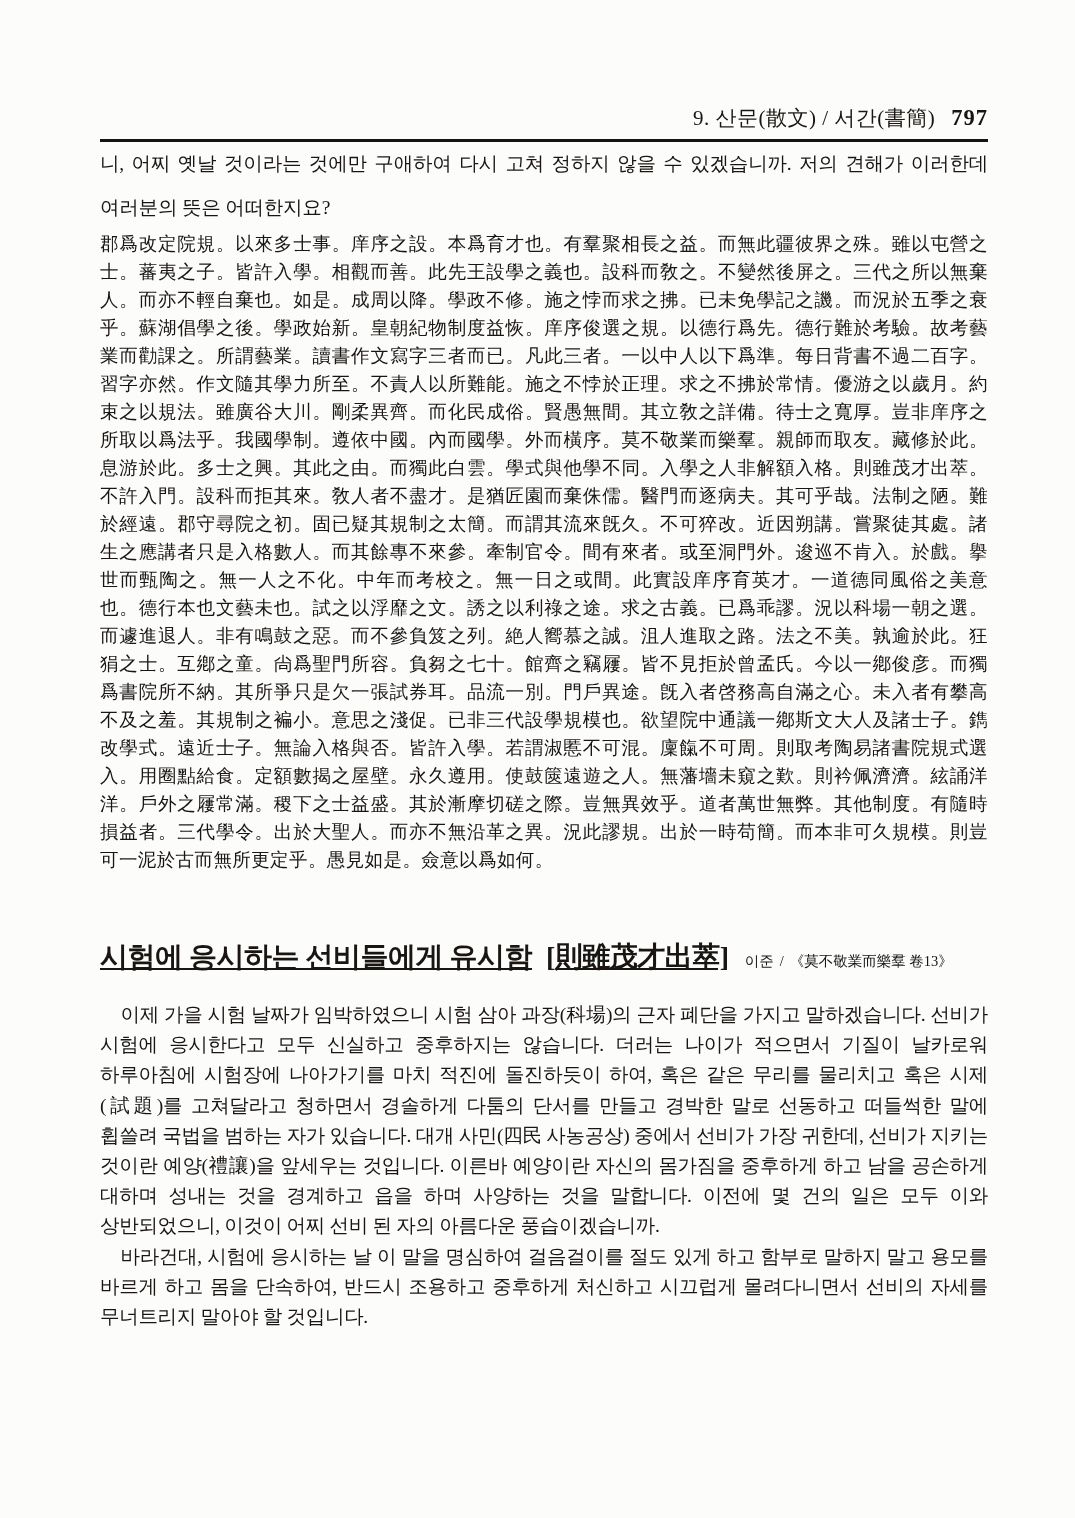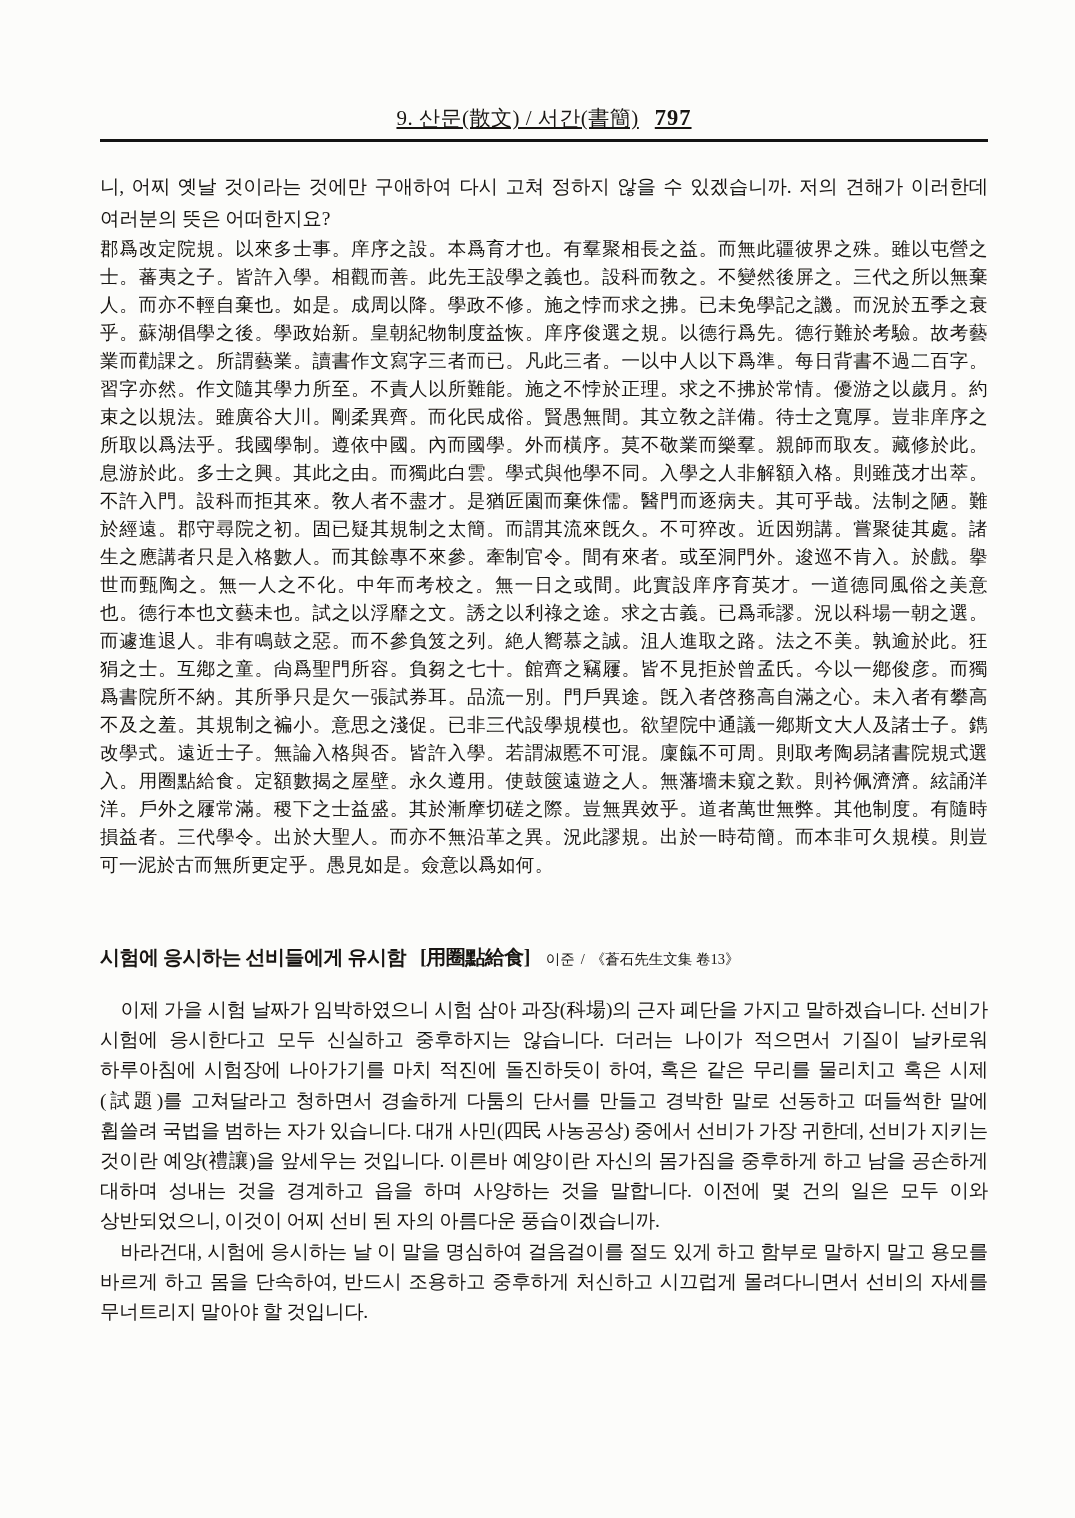--- a/index.html
+++ b/index.html
@@ -18,42 +18,40 @@
   }
   .content {
     position: absolute;
     left: 100px;
     top: 0;
     width: 888px;
   }
   
   .running-head {
     margin-top: 104px;
-    text-align: center;
+    text-align: right;
     font-size: 21px;
     letter-spacing: 0.5px;
     white-space: nowrap;
-    text-decoration: underline;
   }
   .running-head .section-title { font-weight: normal; }
   .running-head .page-number {
     font-weight: bold;
     font-size: 22.5px;
     margin-left: 16px;
     letter-spacing: 1px;
   }
   .head-rule {
     margin-top: 7px;
     border-bottom: 3px solid #141414;
   }
   
   .intro-para {
-    margin-top: 29px;
     font-size: 19.5px;
-    line-height: 32px;
+    line-height: 44px;
     text-align: justify;
     word-break: keep-all;
     letter-spacing: -0.2px;
   }
   
   .hanmun-title {
     margin-top: 27px;
     font-size: 18.5px;
     font-weight: normal;
     letter-spacing: 1px;
@@ -66,23 +64,24 @@
     letter-spacing: 0.4px;
     word-break: break-all;
   }
   
   .notice-heading {
     margin-top: 64px;
     white-space: nowrap;
   }
   .notice-title-ko,
   .notice-title-hanja {
-    font-size: 20px;
+    font-size: 28px;
     font-weight: bold;
     letter-spacing: -0.5px;
+    text-decoration: underline;
   }
   .notice-title-hanja { margin-left: 8px; }
   .notice-byline {
     font-size: 14.5px;
     font-weight: normal;
     margin-left: 10px;
     letter-spacing: 0;
   }
   .notice-byline .sep { margin: 0 6px; }
   .notice-body { margin-top: 24px; }
@@ -110,23 +109,23 @@
 
     <p class="intro-para">니, 어찌 옛날 것이라는 것에만 구애하여 다시 고쳐 정하지 않을 수 있겠습니까. 저의 견해가 이러한데 여러분의 뜻은 어떠한지요?</p>
 
     <section>
       <div class="hanmun-body">郡爲改定院規。以來多士事。庠序之設。本爲育才也。有羣聚相長之益。而無此疆彼界之殊。雖以屯營之士。蕃夷之子。皆許入學。相觀而善。此先王設學之義也。設科而敎之。不變然後屏之。三代之所以無棄人。而亦不輕自棄也。如是。成周以降。學政不修。施之悖而求之拂。已未免學記之譏。而況於五季之衰乎。蘇湖倡學之後。學政始新。皇朝紀物制度益恢。庠序俊選之規。以德行爲先。德行難於考驗。故考藝業而勸課之。所謂藝業。讀書作文寫字三者而已。凡此三者。一以中人以下爲準。每日背書不過二百字。習字亦然。作文隨其學力所至。不責人以所難能。施之不悖於正理。求之不拂於常情。優游之以歲月。約束之以規法。雖廣谷大川。剛柔異齊。而化民成俗。賢愚無間。其立敎之詳備。待士之寬厚。豈非庠序之所取以爲法乎。我國學制。遵依中國。內而國學。外而橫序。莫不敬業而樂羣。親師而取友。藏修於此。息游於此。多士之興。其此之由。而獨此白雲。學式與他學不同。入學之人非解額入格。則雖茂才出萃。不許入門。設科而拒其來。敎人者不盡才。是猶匠園而棄侏儒。醫門而逐病夫。其可乎哉。法制之陋。難於經遠。郡守尋院之初。固已疑其規制之太簡。而謂其流來旣久。不可猝改。近因朔講。嘗聚徒其處。諸生之應講者只是入格數人。而其餘專不來參。牽制官令。間有來者。或至洞門外。逡巡不肯入。於戲。擧世而甄陶之。無一人之不化。中年而考校之。無一日之或間。此實設庠序育英才。一道德同風俗之美意也。德行本也文藝未也。試之以浮靡之文。誘之以利祿之途。求之古義。已爲乖謬。況以科場一朝之選。而遽進退人。非有鳴鼓之惡。而不參負笈之列。絶人嚮慕之誠。沮人進取之路。法之不美。孰逾於此。狂狷之士。互鄕之童。尙爲聖門所容。負芻之七十。館齊之竊屨。皆不見拒於曾孟氏。今以一鄕俊彦。而獨爲書院所不納。其所爭只是欠一張試券耳。品流一別。門戶異途。旣入者啓務高自滿之心。未入者有攀高不及之羞。其規制之褊小。意思之淺促。已非三代設學規模也。欲望院中通議一鄕斯文大人及諸士子。鐫改學式。遠近士子。無論入格與否。皆許入學。若謂淑慝不可混。廩餼不可周。則取考陶易諸書院規式選入。用圈點給食。定額數揭之屋壁。永久遵用。使鼓篋遠遊之人。無藩墻未窺之歎。則衿佩濟濟。絃誦洋洋。戶外之屨常滿。稷下之士益盛。其於漸摩切磋之際。豈無異效乎。道者萬世無弊。其他制度。有隨時損益者。三代學令。出於大聖人。而亦不無沿革之異。況此謬規。出於一時苟簡。而本非可久規模。則豈可一泥於古而無所更定乎。愚見如是。僉意以爲如何。</div>
     </section>
 
     <section>
       <h2 class="notice-heading">
         <span class="notice-title-ko">시험에 응시하는 선비들에게 유시함</span>
-        <span class="notice-title-hanja">[用圈點給食]</span>
+        <span class="notice-title-hanja">[則雖茂才出萃]</span>
         <span class="notice-byline">
-          <span>이준</span><span class="sep">/</span><span>《蒼石先生文集 卷13》</span>
+          <span>이준</span><span class="sep">/</span><span>《莫不敬業而樂羣 卷13》</span>
         </span>
       </h2>
       <div class="notice-body">
         <p class="k-para">이제 가을 시험 날짜가 임박하였으니 시험 삼아 과장(科場)의 근자 폐단을 가지고 말하겠습니다. 선비가 시험에 응시한다고 모두 신실하고 중후하지는 않습니다. 더러는 나이가 적으면서 기질이 날카로워 하루아침에 시험장에 나아가기를 마치 적진에 돌진하듯이 하여, 혹은 같은 무리를 물리치고 혹은 시제(試題)를 고쳐달라고 청하면서 경솔하게 다툼의 단서를 만들고 경박한 말로 선동하고 떠들썩한 말에 휩쓸려 국법을 범하는 자가 있습니다. 대개 사민(四民 사농공상) 중에서 선비가 가장 귀한데, 선비가 지키는 것이란 예양(禮讓)을 앞세우는 것입니다. 이른바 예양이란 자신의 몸가짐을 중후하게 하고 남을 공손하게 대하며 성내는 것을 경계하고 읍을 하며 사양하는 것을 말합니다. 이전에 몇 건의 일은 모두 이와 상반되었으니, 이것이 어찌 선비 된 자의 아름다운 풍습이겠습니까.</p>
         <p class="k-para">바라건대, 시험에 응시하는 날 이 말을 명심하여 걸음걸이를 절도 있게 하고 함부로 말하지 말고 용모를 바르게 하고 몸을 단속하여, 반드시 조용하고 중후하게 처신하고 시끄럽게 몰려다니면서 선비의 자세를 무너트리지 말아야 할 것입니다.</p>
 
       </div>
     </section>
 
   </div>

